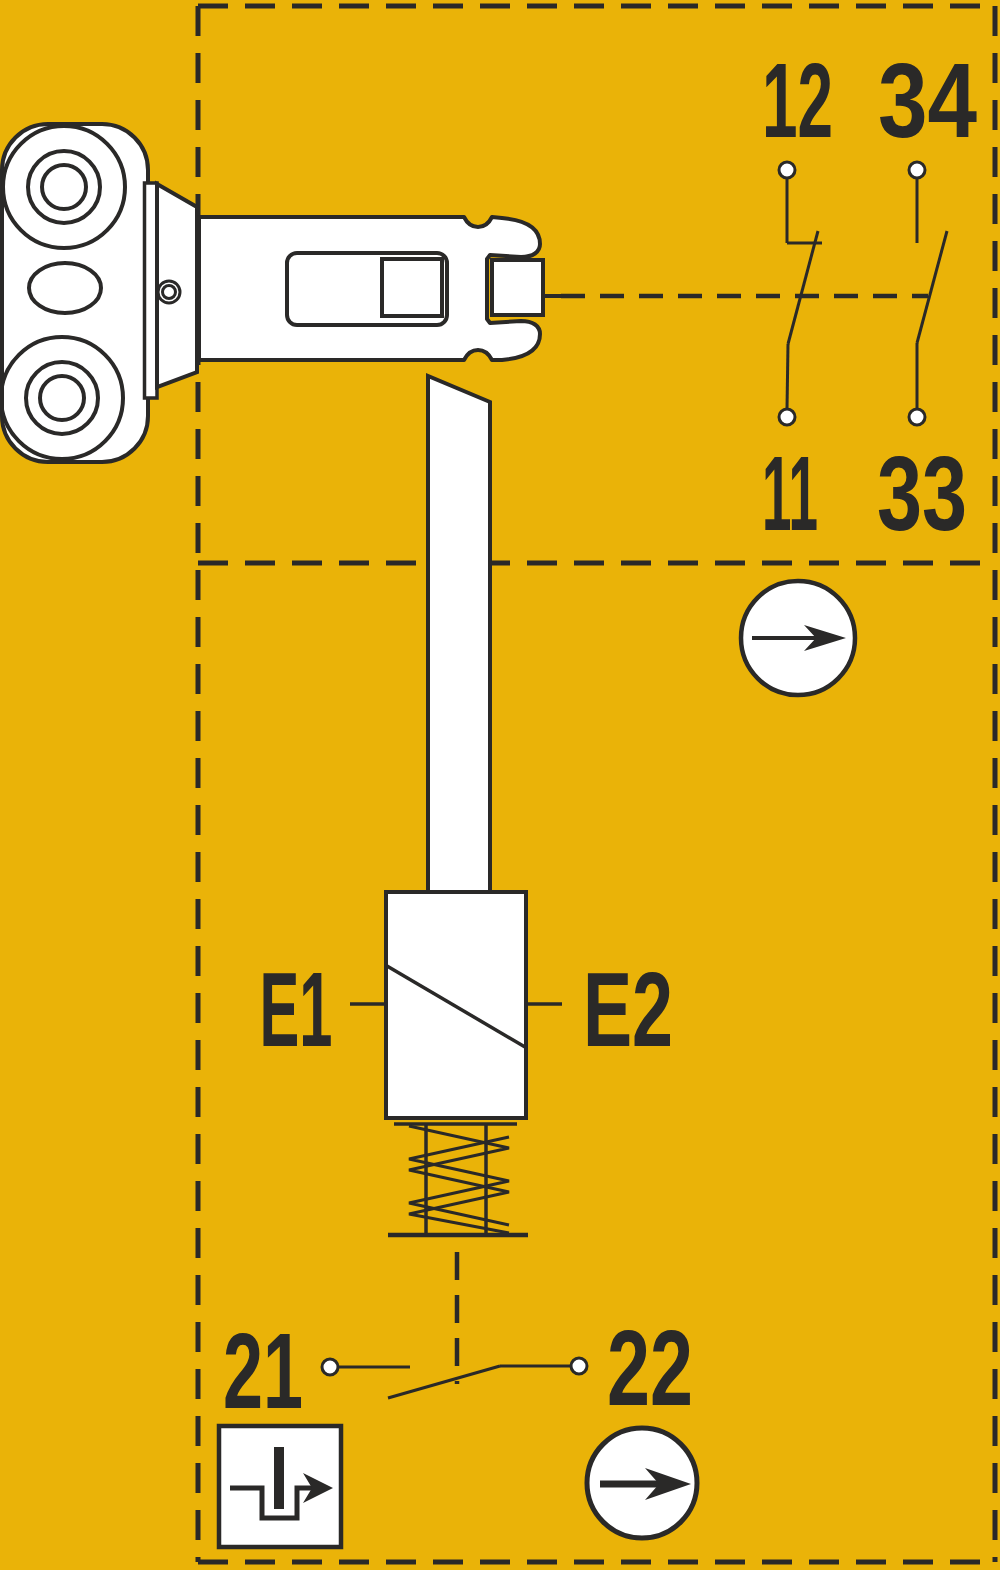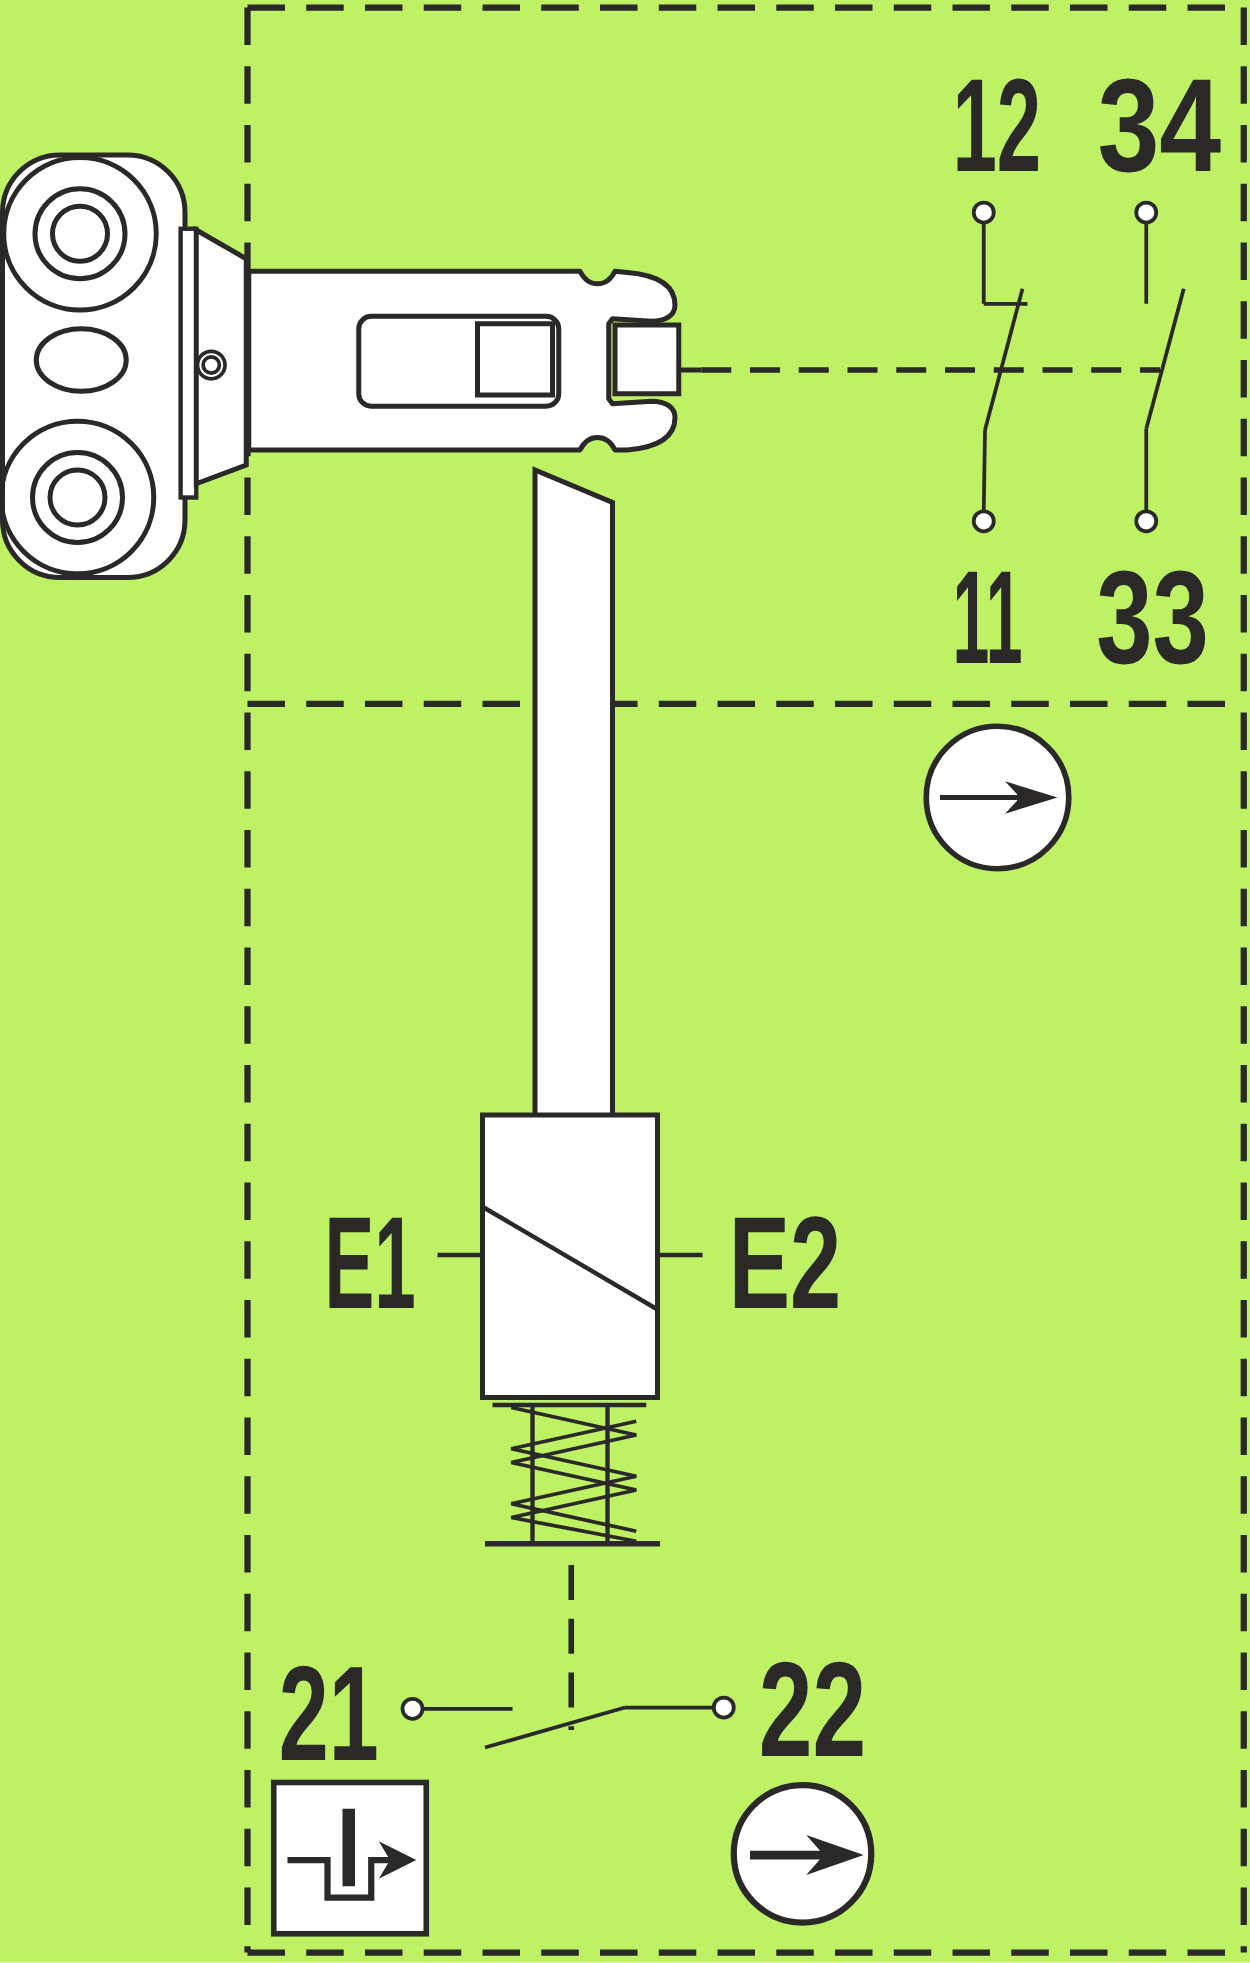--- a/index.html
+++ b/index.html
@@ -1,16 +1,16 @@
 <!DOCTYPE html>
 <html><head>
 <meta charset="utf-8">
 <style>
   html,body{margin:0;padding:0;background:#ffffff;}
-  .stage{width:1000px;height:1570px;position:relative;background:#bef264;overflow:hidden;
+  .stage{width:1000px;height:1570px;position:relative;background:#eab308;overflow:hidden;
          font-family:"Liberation Sans", sans-serif;}
   svg{display:block;}
   .lbl{font-family:"Liberation Sans", sans-serif;font-weight:bold;fill:#2a2928;}
   .stroke{stroke:#2a2928;fill:none;}
   .whitefill{fill:#ffffff;stroke:#2a2928;}
   .solid{fill:#2a2928;stroke:none;}
 </style>
 </head>
 <body>
 

